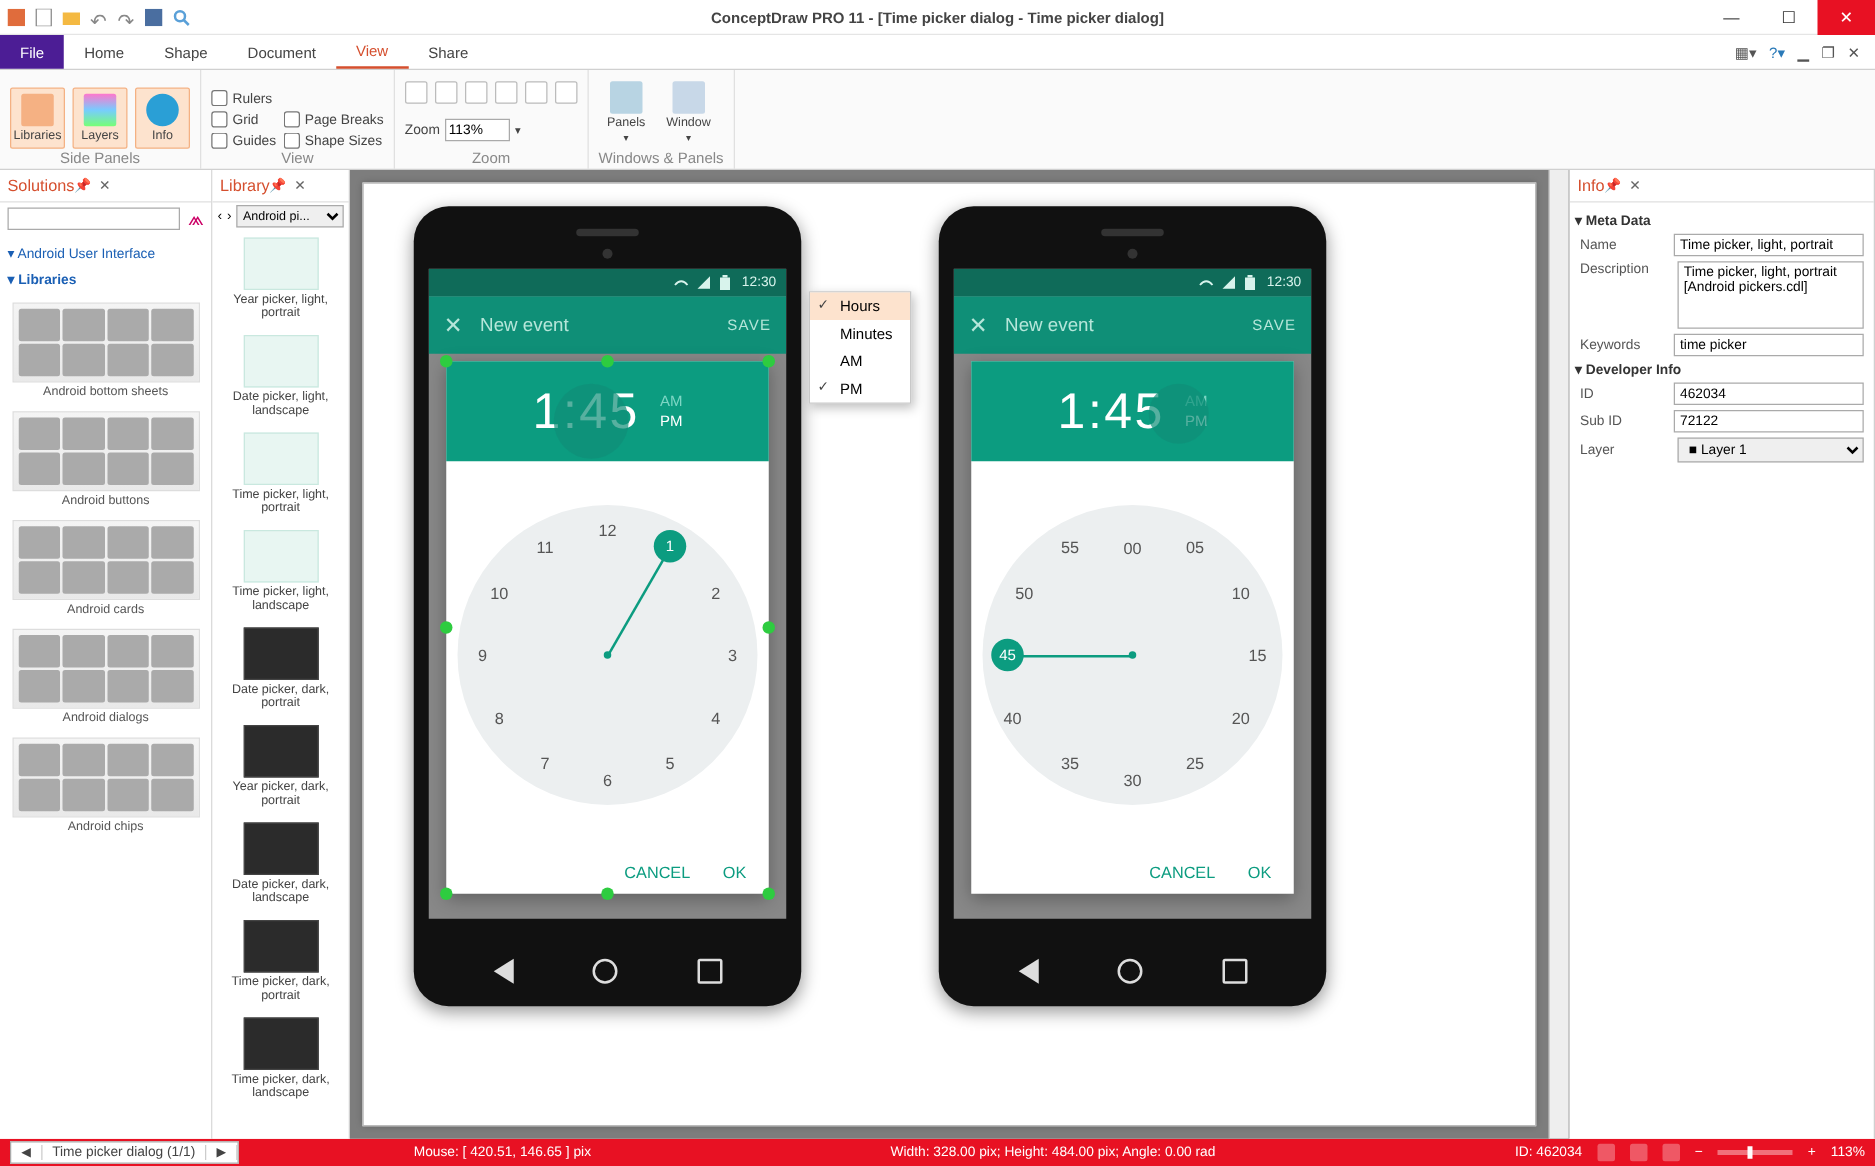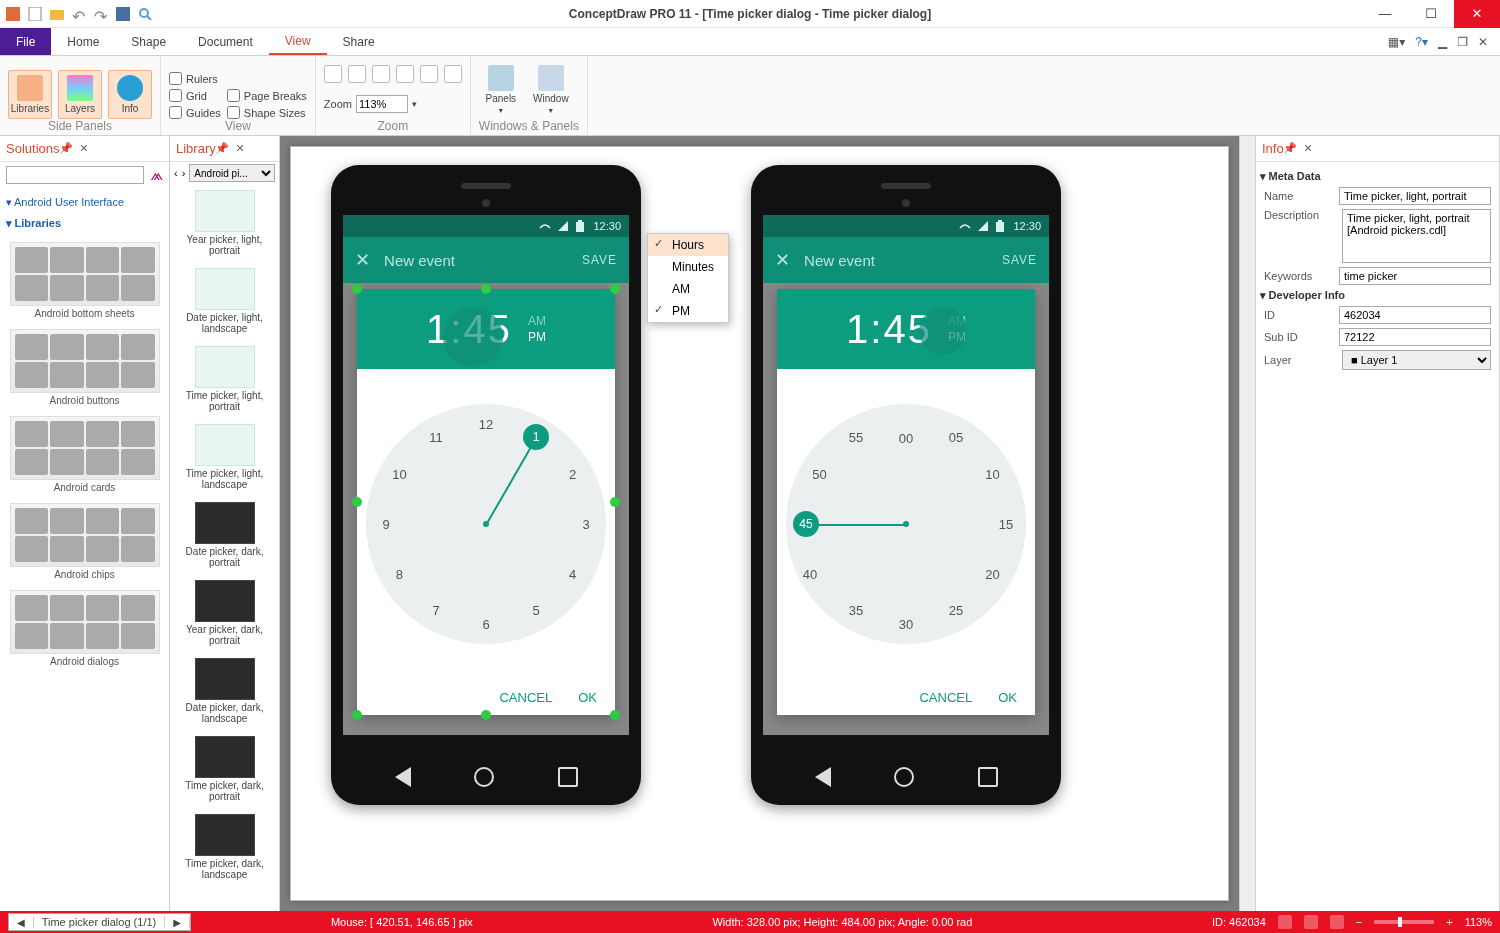--- a/index.html
+++ b/index.html
@@ -316,34 +316,34 @@
           <div class="gridthumb">
             <span></span>
             <span></span>
             <span></span>
             <span></span>
             <span></span>
             <span></span>
             <span></span>
             <span></span>
           </div>
-          <div>Android chips</div>
+          <div>Android dialogs</div>
         </div>
         <div class="sgitem">
           <div class="gridthumb">
             <span></span>
             <span></span>
             <span></span>
             <span></span>
             <span></span>
             <span></span>
             <span></span>
             <span></span>
           </div>
-          <div>Android dialogs</div>
+          <div>Android chips</div>
         </div>
       </div>
   </div>
 
   <div class="panel lib">
     <div class="phead">
         <span>Library</span>
         <span class="ctrls">
           <span>📌</span>
           <span>✕</span>

